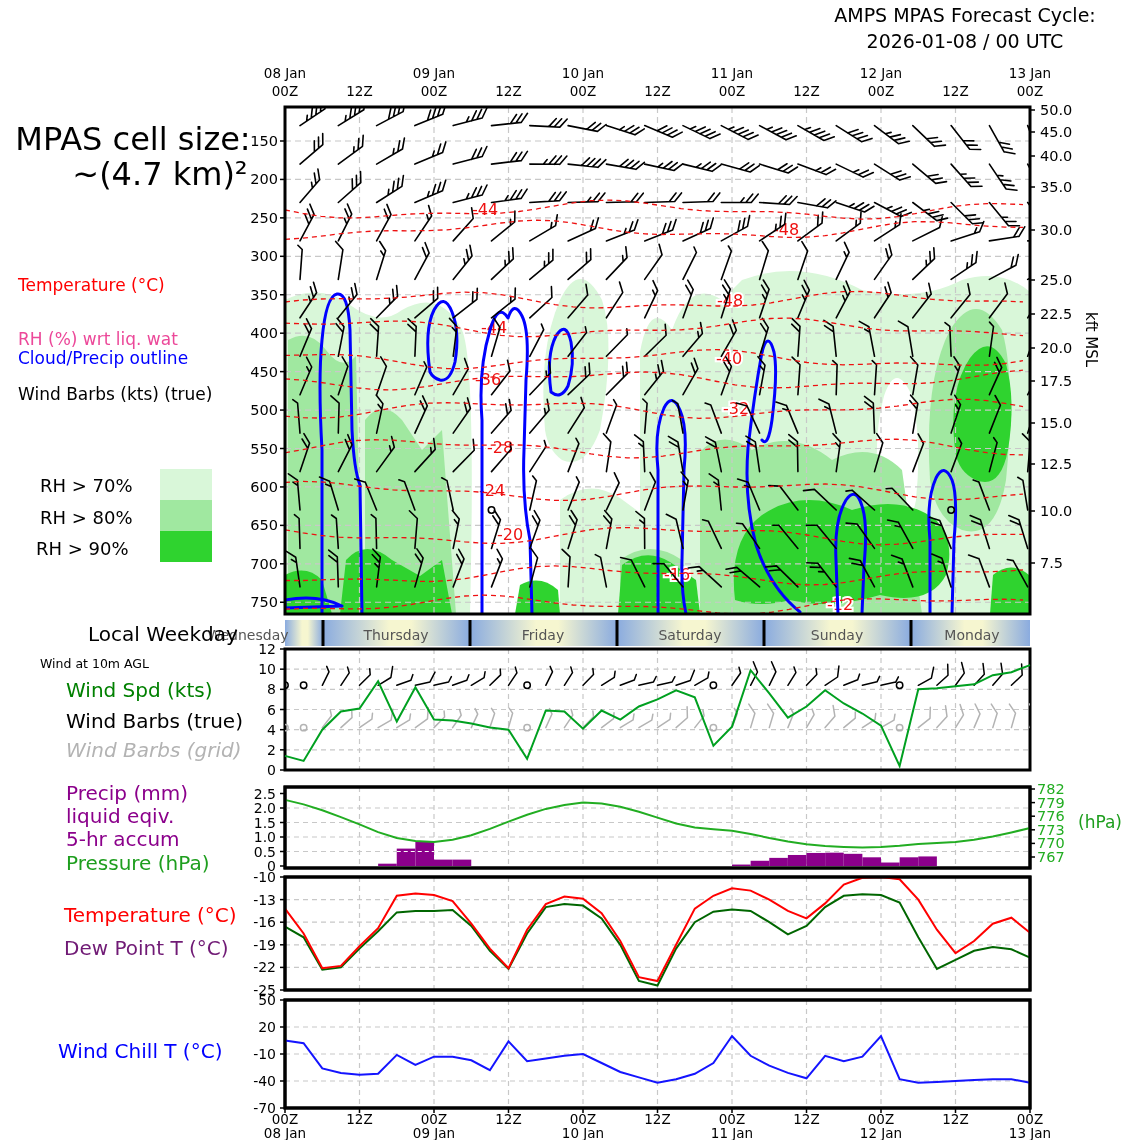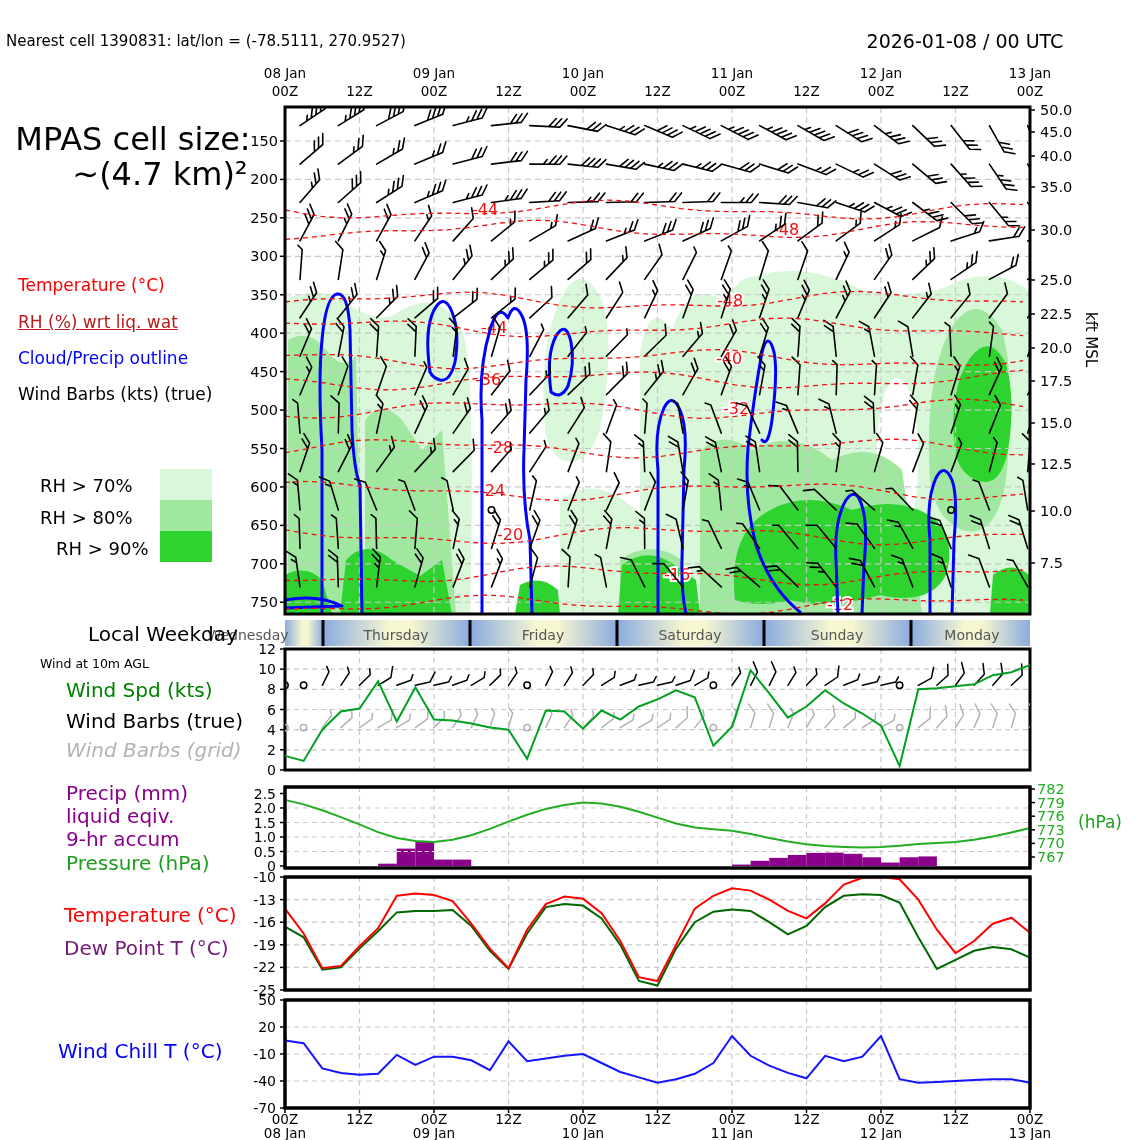--- a/index.html
+++ b/index.html
@@ -715,44 +715,44 @@
       <line x1="1030" y1="1108" x2="1030" y2="1113" stroke="#000" stroke-width="1.5"></line>
       <text x="1030" y="1124" font-size="13.5" font-family="DejaVu Sans, Liberation Sans, sans-serif" text-anchor="middle">00Z</text>
       <text x="285" y="1138" font-size="13.5" font-family="DejaVu Sans, Liberation Sans, sans-serif" text-anchor="middle">08 Jan</text>
       <text x="434" y="1138" font-size="13.5" font-family="DejaVu Sans, Liberation Sans, sans-serif" text-anchor="middle">09 Jan</text>
       <text x="583" y="1138" font-size="13.5" font-family="DejaVu Sans, Liberation Sans, sans-serif" text-anchor="middle">10 Jan</text>
       <text x="732" y="1138" font-size="13.5" font-family="DejaVu Sans, Liberation Sans, sans-serif" text-anchor="middle">11 Jan</text>
       <text x="881" y="1138" font-size="13.5" font-family="DejaVu Sans, Liberation Sans, sans-serif" text-anchor="middle">12 Jan</text>
       <text x="1030" y="1138" font-size="13.5" font-family="DejaVu Sans, Liberation Sans, sans-serif" text-anchor="middle">13 Jan</text>
     </svg>
 
-  <div class="lbl t15" style="left:6px;top:32px;">Nearest cell 1390831: lat/lon = (-78.5111, 270.9527)</div>
+  <div class="lbl t19 ctr" style="left:965px;top:4px;">AMPS MPAS Forecast Cycle:</div>
   <div class="lbl t19 ctr" style="left:965px;top:30px;">2026-01-08 / 00 UTC</div>
 
   <div class="lbl t24 ctr" style="left:133px;top:120px;">MPAS cell size:</div>
   <div class="lbl t24 ctr" style="left:160px;top:155px;">~(4.7 km)²</div>
   <div class="lbl t17 red" style="left:18px;top:275px;">Temperature (°C)</div>
-  <div class="lbl t17" style="left:18px;top:312px;color:#b91c1c;text-decoration:underline;">RH (%) wrt liq. wat</div>
+  <div class="lbl t17" style="left:18px;top:329px;color:#ec4899;">RH (%) wrt liq. wat</div>
   <div class="lbl t17 blu" style="left:18px;top:348px;">Cloud/Precip outline</div>
   <div class="lbl t17" style="left:18px;top:384px;text-align:center;">Wind Barbs (kts) (true)</div>
   <div class="lbl t18" style="left:40px;top:475px;">RH &gt; 70%</div>
   <div class="lbl t18" style="left:40px;top:507px;">RH &gt; 80%</div>
-  <div class="lbl t18" style="left:56px;top:538px;">RH &gt; 90%</div>
+  <div class="lbl t18" style="left:36px;top:538px;">RH &gt; 90%</div>
   <div class="lbl t15 vert" style="left:1082px;top:312px;">kft MSL</div>
 
   <div class="lbl t16" style="left:88px;top:622px;">Local Weekday</div>
 
   <div class="lbl t12" style="left:40px;top:656px;">Wind at 10m AGL</div>
   <div class="lbl t16" style="left:66px;top:678px;color:#008000;">Wind Spd (kts)</div>
   <div class="lbl t16" style="left:66px;top:709px;">Wind Barbs (true)</div>
   <div class="lbl t16 gry" style="left:66px;top:738px;font-style:italic;">Wind Barbs (grid)</div>
 
   <div class="lbl t16 pur" style="left:66px;top:781px;">Precip (mm)</div>
   <div class="lbl t16 pur" style="left:66px;top:804px;">liquid eqiv.</div>
-  <div class="lbl t16 pur" style="left:66px;top:827px;">9-hr accum</div>
+  <div class="lbl t16 pur" style="left:66px;top:827px;">5-hr accum</div>
   <div class="lbl t16 dgrn" style="left:66px;top:851px;">Pressure (hPa)</div>
   <div class="lbl t17 dgrn" style="left:1078px;top:812px;">(hPa)</div>
 
   <div class="lbl t16 red" style="left:64px;top:903px;">Temperature (°C)</div>
   <div class="lbl t16" style="left:64px;top:936px;color:#701a75;">Dew Point T (°C)</div>
 
   <div class="lbl t16 blu" style="left:58px;top:1039px;">Wind Chill T (°C)</div>
 </div>
 
 </body></html>

